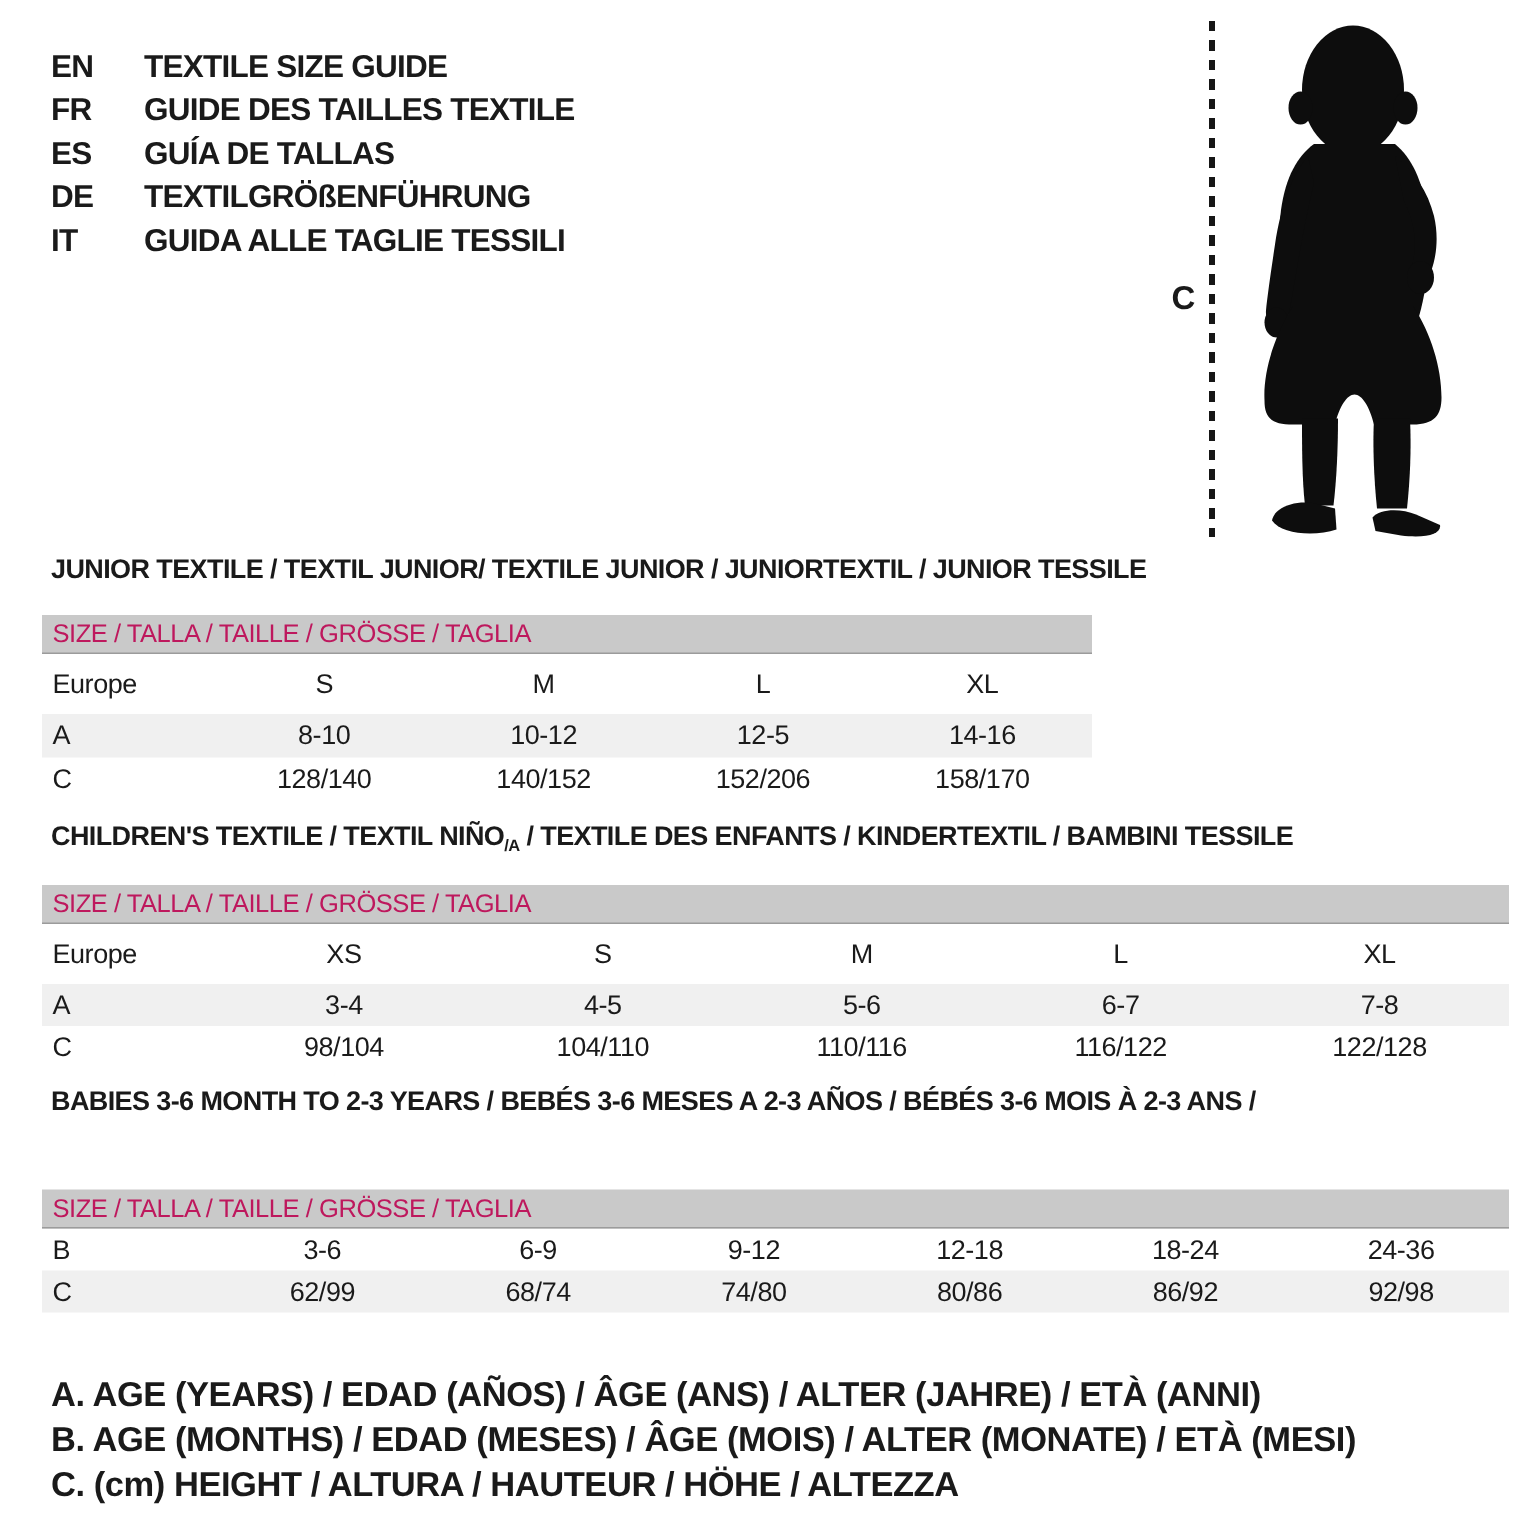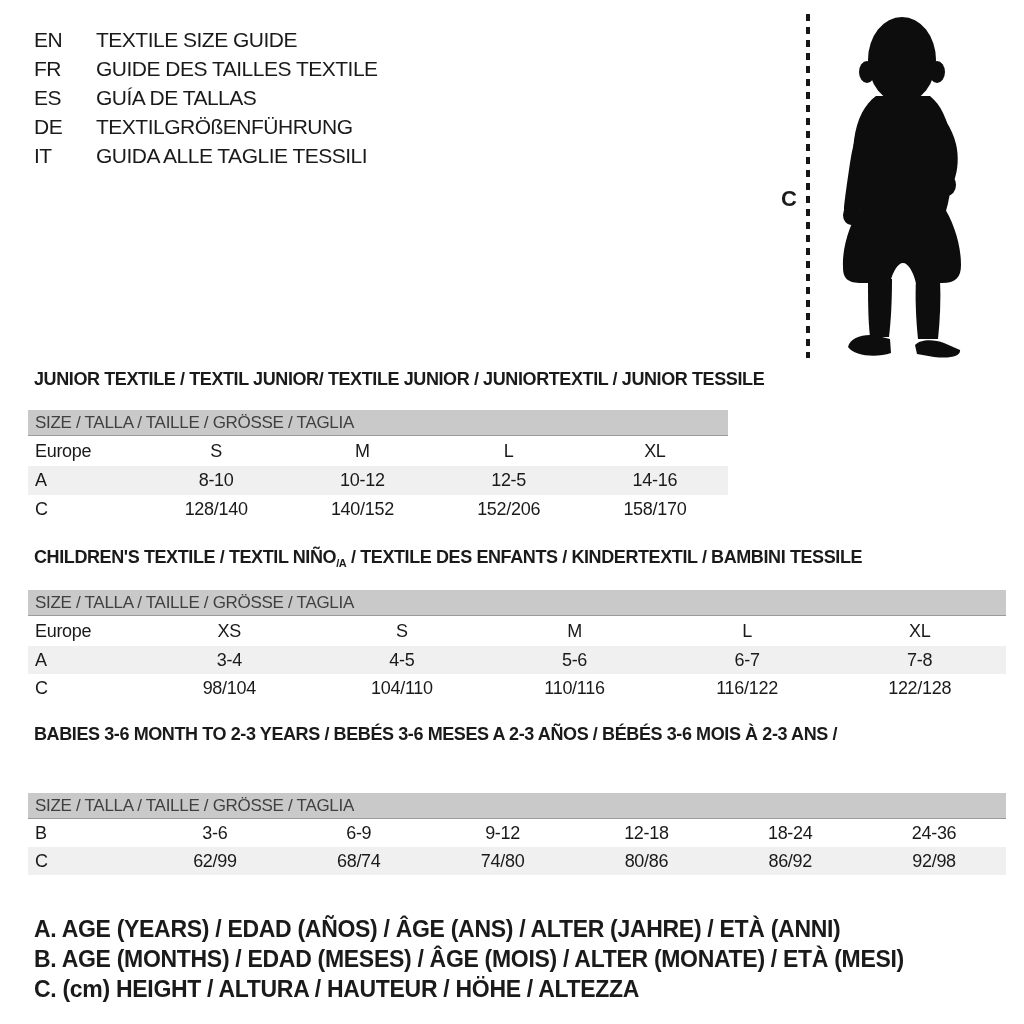--- a/index.html
+++ b/index.html
@@ -3,41 +3,41 @@
 <meta charset="utf-8">
 <style>
   * { margin:0; padding:0; box-sizing:border-box; }
   html,body { background:#ffffff; }
   .page {
     position:relative; width:1024px; height:1024px; background:#ffffff;
     font-family:"Liberation Sans", sans-serif; color:#1a1a1a; overflow:hidden;
   }
   
   .lang-header { position:absolute; left:34px; top:28px; }
-  .lang-row { display:flex; height:29px; align-items:flex-start; font-weight:normal; font-size:21px; letter-spacing:-0.5px; }
+  .lang-row { display:flex; height:29px; align-items:flex-end; font-weight:bold; font-size:21px; letter-spacing:-0.5px; }
   .lang-code { width:62px; }
   
   .measure-line {
     position:absolute; left:806px; top:14px; width:4px; height:344px;
     background:repeating-linear-gradient(to bottom, #161616 0 7px, transparent 7px 13px);
   }
   .figure-label { position:absolute; left:781px; top:186px; font-weight:bold; font-size:22px; }
   .silhouette { position:absolute; left:818px; top:6px; }
   
   .section-heading { position:absolute; left:34px; font-weight:bold; font-size:18px; letter-spacing:-0.4px; white-space:nowrap; }
   .section-heading sub.nsub { font-size:11px; vertical-align:-4px; }
   .heading-2line { line-height:30px; }
   
   .size-table { position:absolute; left:28px; font-size:18px; letter-spacing:-0.3px; }
   .size-bar {
     height:26px; line-height:25px; background:#c9c9c9; border-bottom:1px solid #9b9b9b;
-    padding-left:7px; font-size:17px; color:#404040;
+    padding-left:7px; font-size:17px; color:#be185d;
   }
   .trow { display:flex; align-items:center; height:28px; }
-  .trow.tall { height:30px; }
+  .trow.tall { height:40px; }
   .trow.alt { background:#f0f0f0; }
   .trow .lbl { width:115px; padding-left:7px; }
   .trow .cell { flex:1; text-align:center; }
   
   .legend { position:absolute; left:34px; top:914px; font-weight:bold; font-size:23px; letter-spacing:-0.3px; line-height:30px; }
 </style>
 </head>
 <body>
 
 <div class="page">

